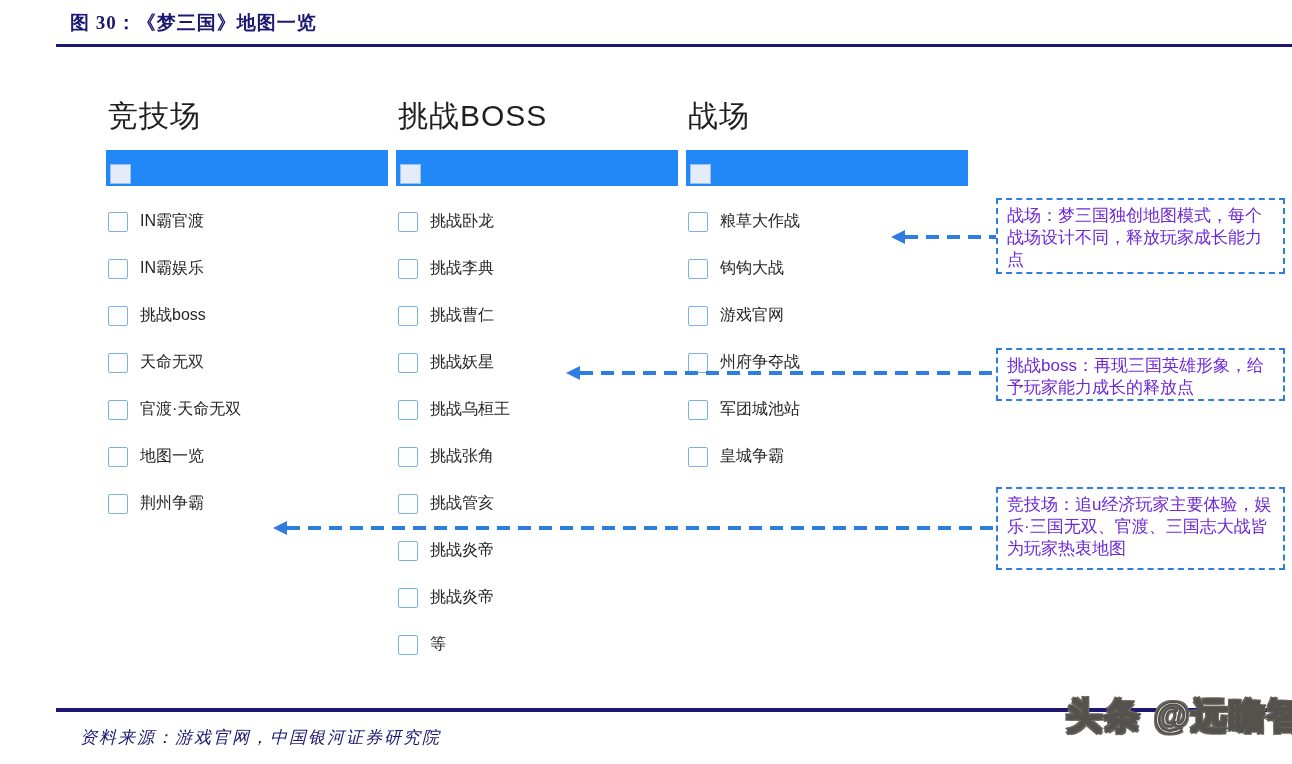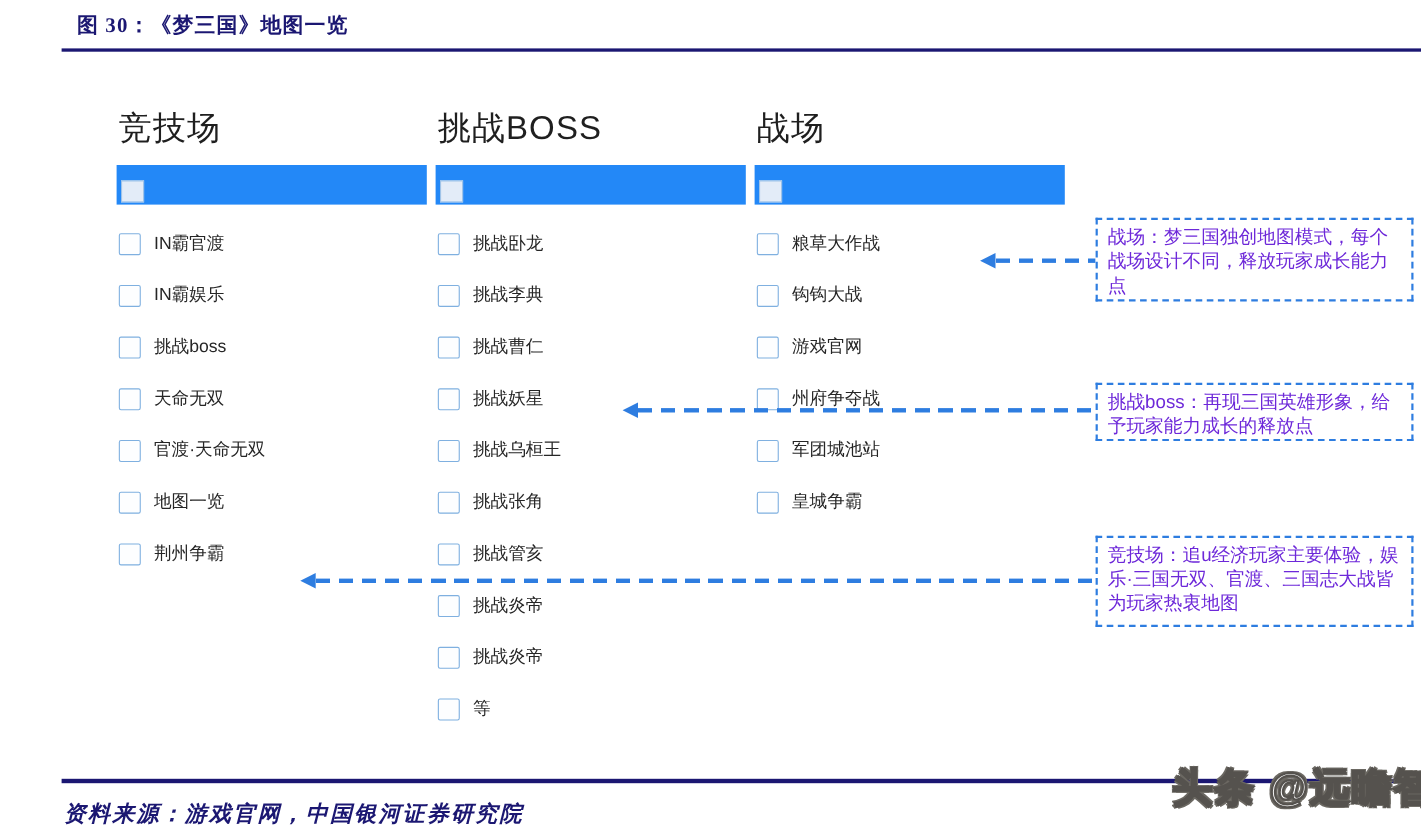--- a/index.html
+++ b/index.html
@@ -53,23 +53,23 @@
   .callout{
     position:absolute; left:948px; width:289px; box-sizing:border-box;
     border:2px dashed #2e7de0; background:#ffffff;
     color:#6d28d9; font-size:17px; line-height:22px; padding:5px 9px;
   }
   .callout.c1{top:198px; height:76px;}
   .callout.c2{top:348px; height:53px;}
   .callout.c3{top:487px; height:83px;}
 
   .source{
-    position:absolute; left:10px; top:726px;
-    font-family:"Liberation Serif", serif; font-style:italic; font-weight:bold;
-    font-size:20px; color:#1b1772; letter-spacing:2px;
+    position:absolute; left:32px; top:726px;
+    font-family:"Liberation Serif", serif; font-style:italic; font-weight:normal;
+    font-size:17px; color:#1b1772; letter-spacing:2px;
   }
   .watermark{
     position:absolute; left:1018px; top:692px; z-index:5;
     font-size:36px; font-weight:bold; letter-spacing:2px;
     color:#ffffff; -webkit-text-stroke:2px #55524e;
     text-shadow:2px 2px 0 #6b6862, -2px -2px 0 #6b6862, 2px -2px 0 #6b6862, -2px 2px 0 #6b6862;
     white-space:nowrap;
   }
 </style>
 </head>

